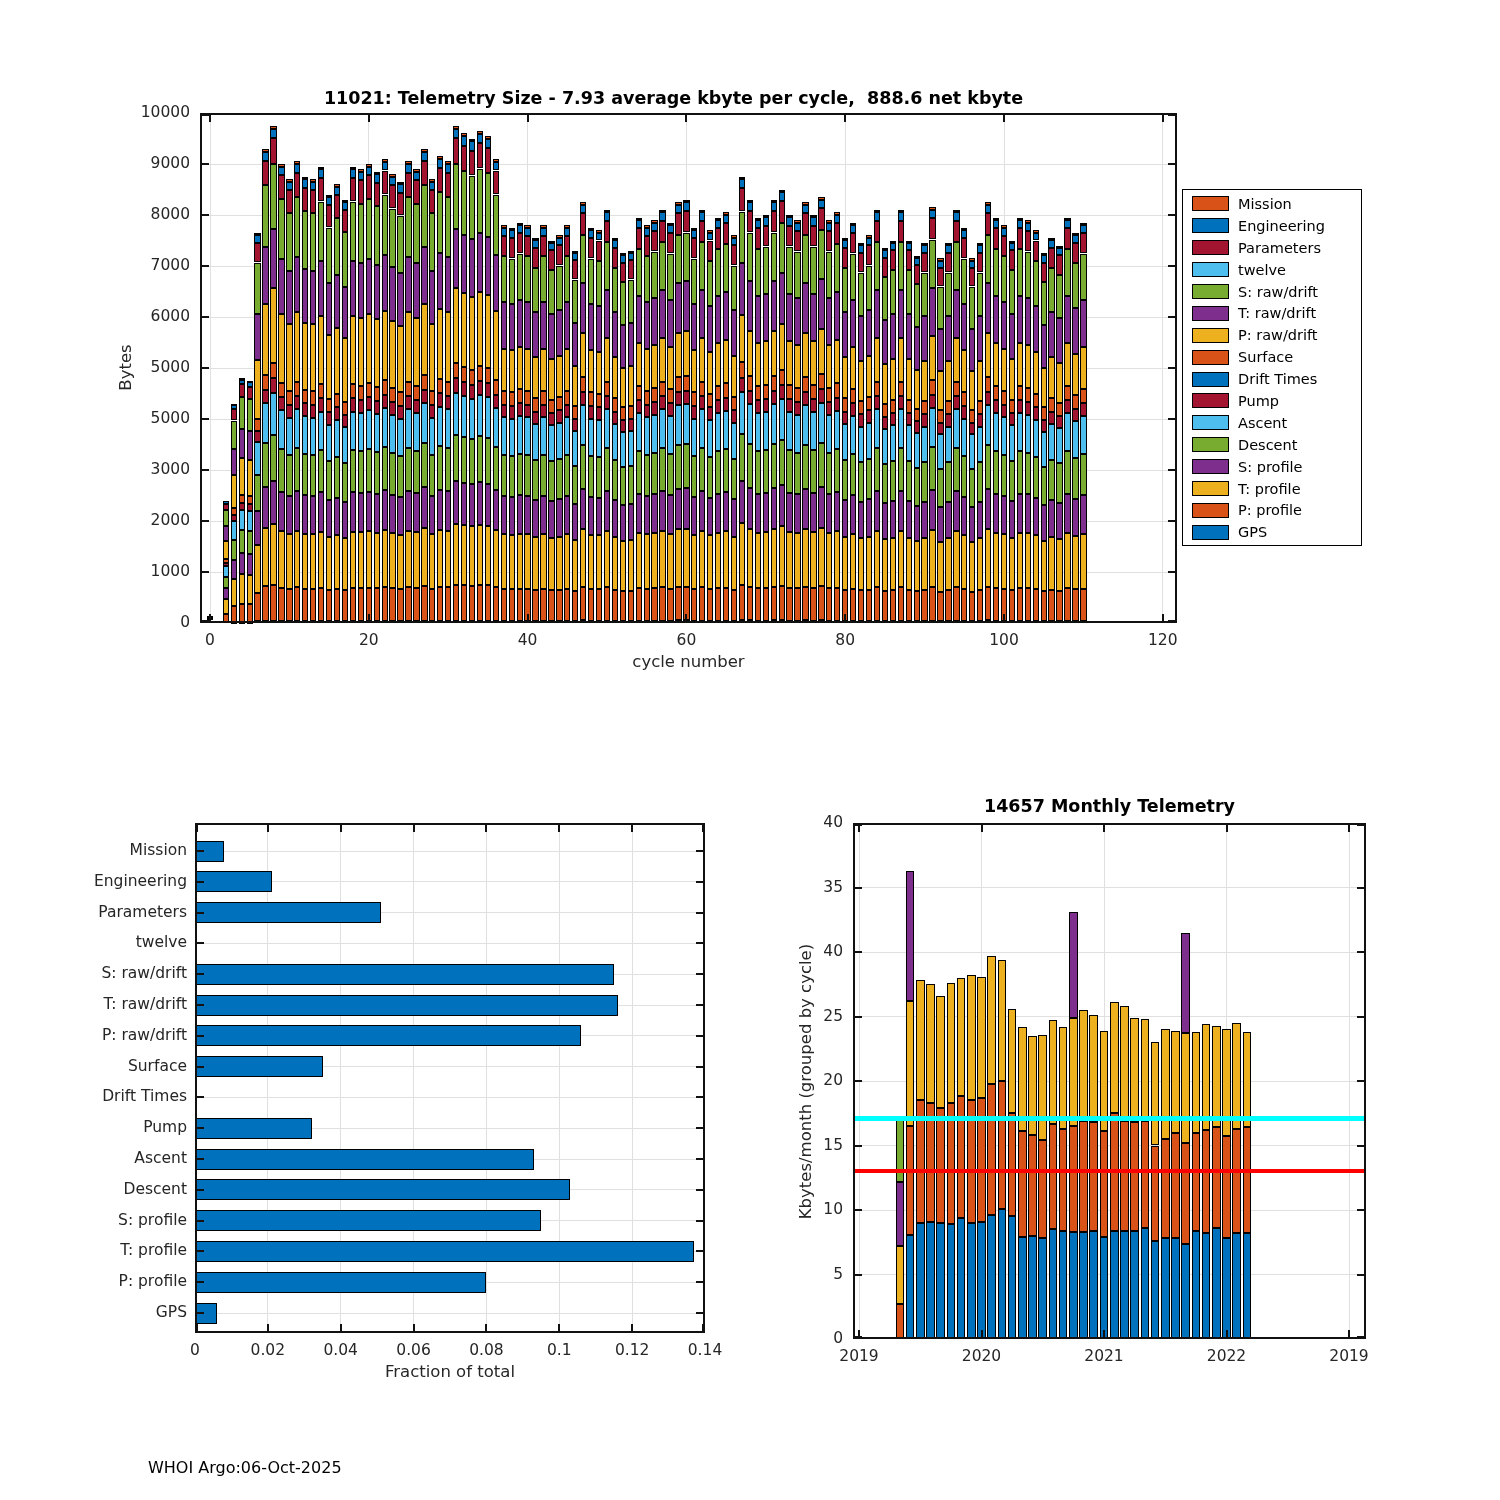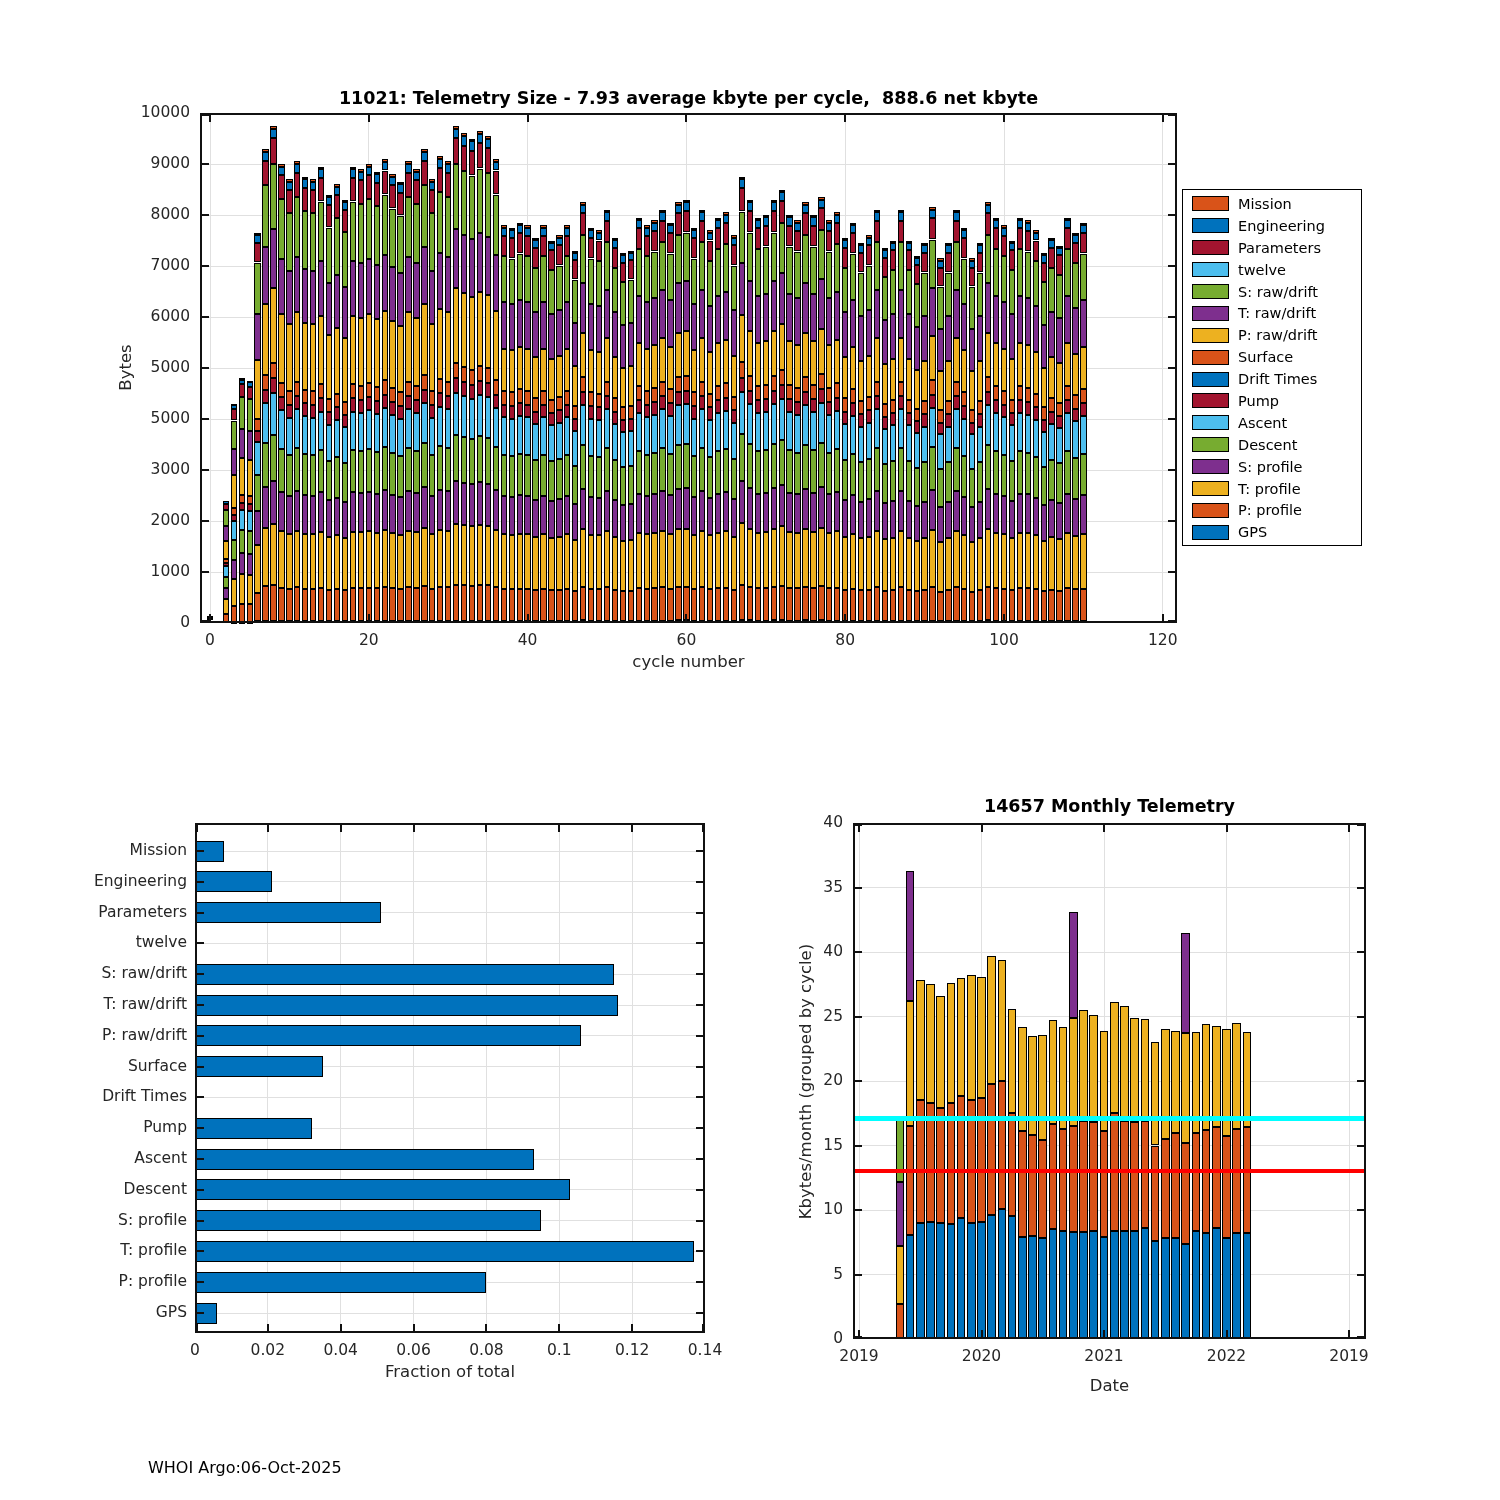--- a/index.html
+++ b/index.html
@@ -20,21 +20,21 @@
   .leg-swatch{width:37px;height:15px;border:1px solid #000;box-sizing:border-box;flex:0 0 auto;}
   .leg-label{font-size:14.5px;color:#000;margin-left:9px;white-space:nowrap;}
   #footer{position:absolute;left:148px;top:1458px;font-size:16px;color:#000;}
   .hline{position:absolute;z-index:5;}
 </style>
 </head>
 <body>
 
 <div id="fig">
 
-  <div class="chart-title" style="left:200px;top:88px;width:977px;text-align:center;">11021: Telemetry Size - 7.93 average kbyte per cycle,  888.6 net kbyte</div>
+  <div class="chart-title" style="left:185px;top:88px;width:977px;text-align:center;">11021: Telemetry Size - 7.93 average kbyte per cycle,  888.6 net kbyte</div>
   <div class="axlabel rot" style="left:-75px;top:358px;width:400px;">Bytes</div>
   <div class="plot" id="plot-top" style="left:200px;top:113px;width:977px;height:510px;">
     <div class="box"></div>
   <div class="tick" style="left: 2px; top: 507px; width: 7px; height: 2px;"></div>
       <div class="tick" style="left: 968px; top: 507px; width: 7px; height: 2px;"></div>
       <div class="ticklab" style="left: -68px; top: 500px; width: 58px; text-align: right;">0</div>
       <div class="gridh" style="left: 2px; top: 458.5px; width: 973px; height: 1px;"></div>
       <div class="tick" style="left: 2px; top: 458px; width: 7px; height: 2px;"></div>
       <div class="tick" style="left: 968px; top: 458px; width: 7px; height: 2px;"></div>
       <div class="ticklab" style="left: -68px; top: 449px; width: 58px; text-align: right;">1000</div>
@@ -1990,16 +1990,15 @@
       <div class="seg" style="left: 420.242px; top: 514px; width: 8.6px; height: 2px; background: rgb(17, 17, 17);"></div>
       <div class="seg" style="left: 430.45px; top: 514px; width: 8.6px; height: 2px; background: rgb(17, 17, 17);"></div>
       <div class="seg" style="left: 440.658px; top: 514px; width: 8.6px; height: 2px; background: rgb(17, 17, 17);"></div>
       <div class="seg" style="left: 450.867px; top: 514px; width: 8.6px; height: 2px; background: rgb(17, 17, 17);"></div>
       <div class="seg" style="left: 461.075px; top: 514px; width: 8.6px; height: 2px; background: rgb(17, 17, 17);"></div>
       <div class="seg" style="left: 471.283px; top: 514px; width: 8.6px; height: 2px; background: rgb(17, 17, 17);"></div>
       <div class="seg" style="left: 481.492px; top: 514px; width: 8.6px; height: 2px; background: rgb(17, 17, 17);"></div>
       <div class="hline" style="left: 0px; top: 293.41px; width: 513px; height: 4.5px; background: rgb(0, 255, 255);"></div>
       <div class="hline" style="left: 0px; top: 345.655px; width: 513px; height: 4.5px; background: rgb(255, 0, 0);"></div>
     </div>
-  <div class="axlabel" style="left:853px;top:1376px;width:513px;">Date</div>
 
   <div id="footer">WHOI Argo:06-Oct-2025</div>
 </div>
 
 </body></html>

